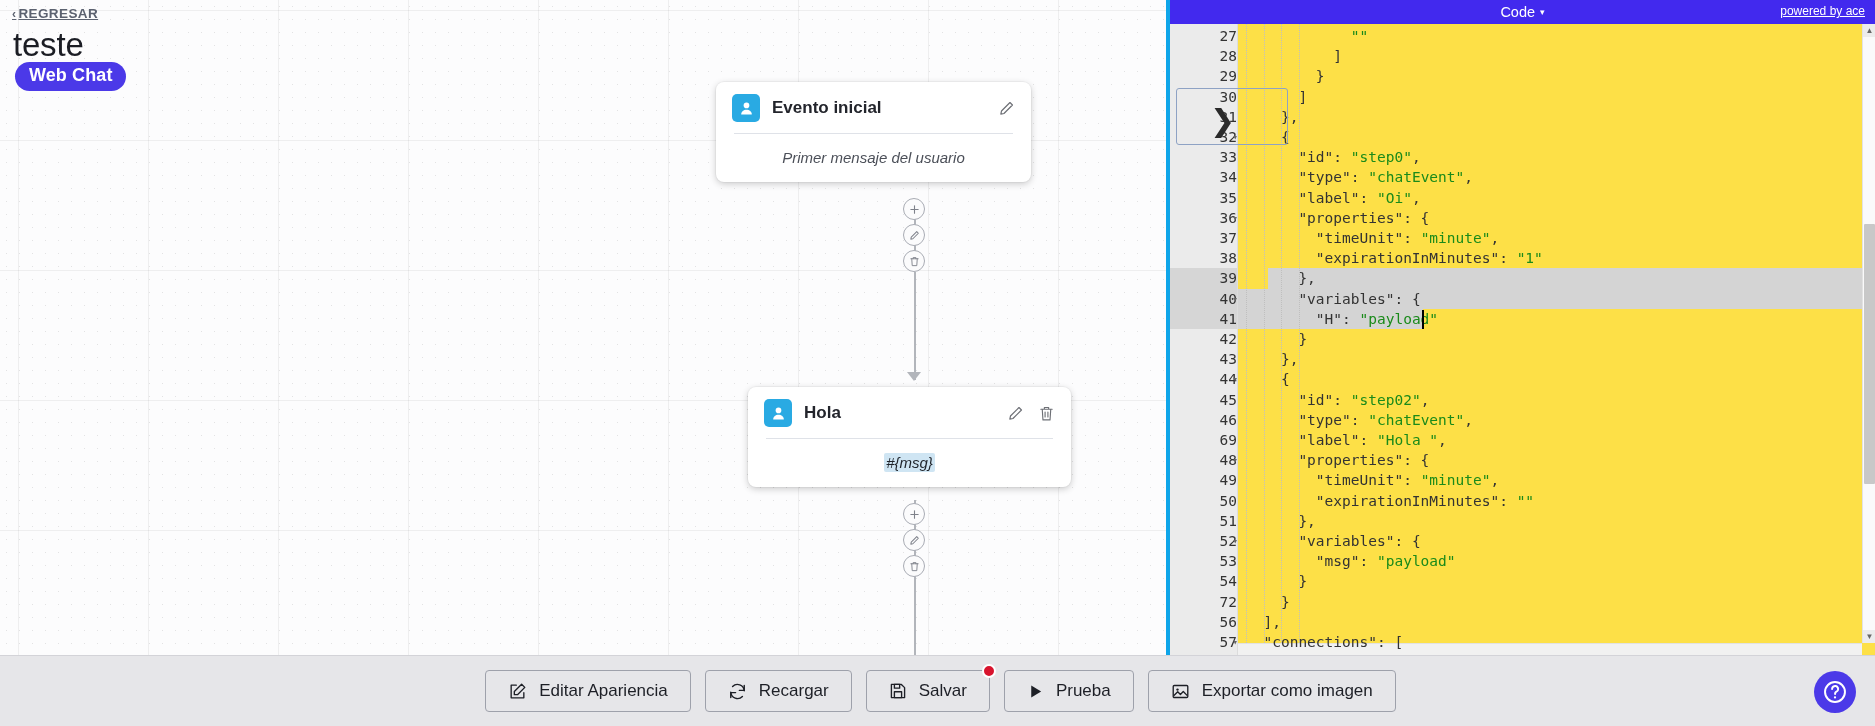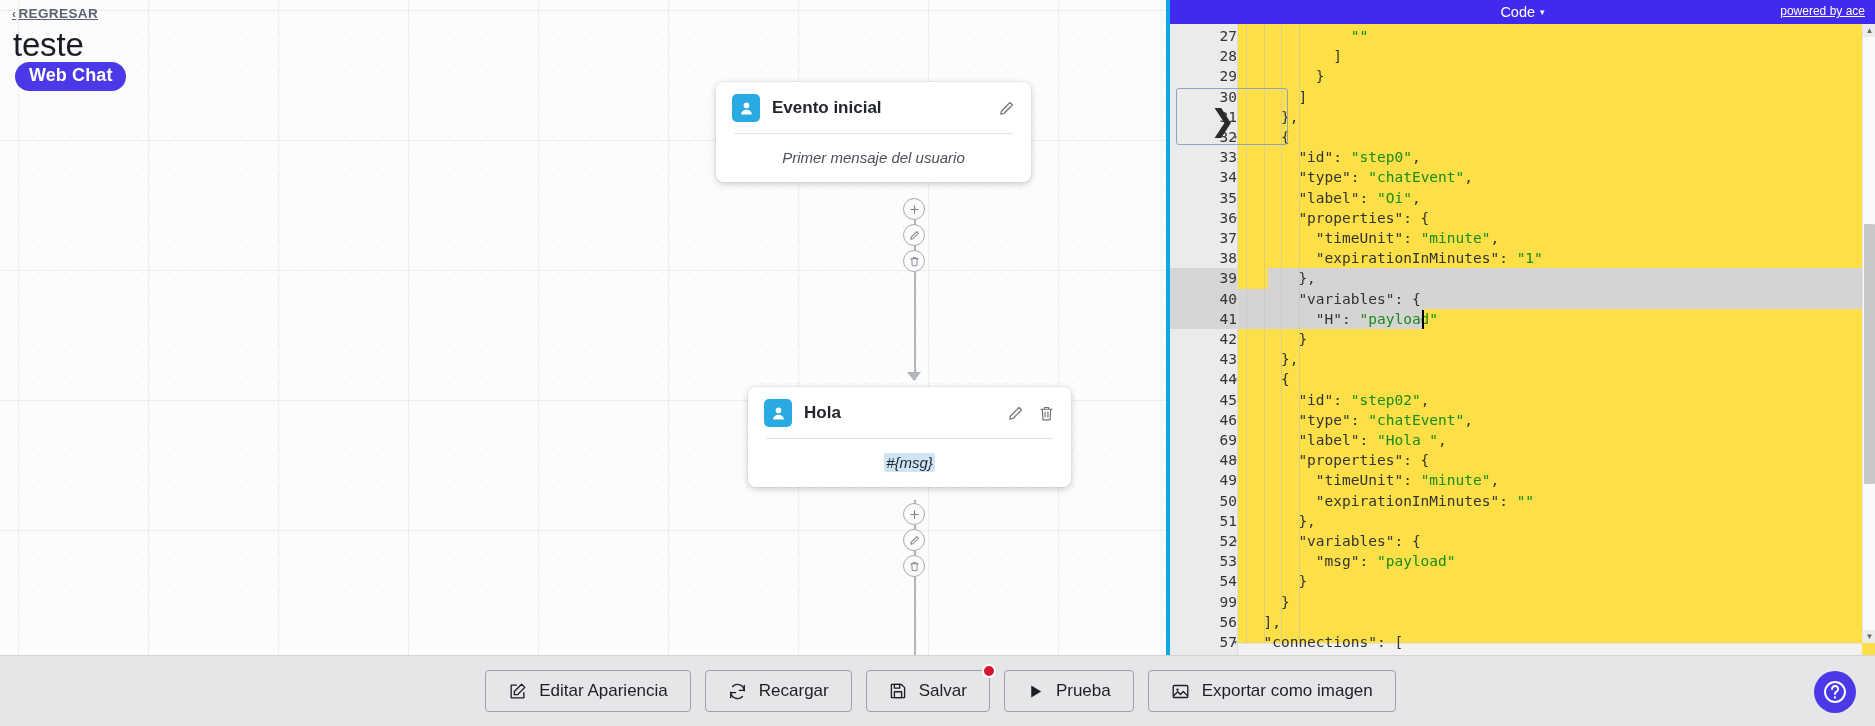--- a/index.html
+++ b/index.html
@@ -379,21 +379,21 @@
         <div class="gl">45</div>
         <div class="gl">46</div>
         <div class="gl">69</div>
         <div class="gl">48<span class="fold">▾</span></div>
         <div class="gl">49</div>
         <div class="gl">50</div>
         <div class="gl">51</div>
         <div class="gl">52<span class="fold">▾</span></div>
         <div class="gl">53</div>
         <div class="gl">54</div>
-        <div class="gl">99</div>
+        <div class="gl">72</div>
         <div class="gl">56</div>
         <div class="gl">57<span class="fold">▾</span></div>
         <div class="gl">58<span class="fold">▾</span></div>
       </div>
     <div id="code-lines"><div class="rowsel" style="left: 0px; width: 185px; top: 284.8px; height: 20.2px; z-index: 0;"></div><div class="rowsel" style="left: 0px; width: 690px; top: 264.6px; height: 20.2px; z-index: 0;"></div><div class="rowsel" style="left: 30px; width: 660px; top: 244.4px; height: 20.2px; z-index: 0;"></div><div class="indent-guide" style="left: 8px;"></div><div class="indent-guide" style="left: 25.5px;"></div><div class="indent-guide" style="left: 43px;"></div><div class="indent-guide" style="left: 60.5px;"></div><div class="cl" style="position: relative; z-index: 1;"><span class="s-punct">            </span><span class="s-str">""</span></div><div class="cl" style="position: relative; z-index: 1;"><span class="s-punct">          ]</span></div><div class="cl" style="position: relative; z-index: 1;"><span class="s-punct">        }</span></div><div class="cl" style="position: relative; z-index: 1;"><span class="s-punct">      ]</span></div><div class="cl" style="position: relative; z-index: 1;"><span class="s-punct">    },</span></div><div class="cl" style="position: relative; z-index: 1;"><span class="s-punct">    {</span></div><div class="cl" style="position: relative; z-index: 1;"><span class="s-punct">      </span><span class="s-key">"id"</span><span class="s-punct">: </span><span class="s-str">"step0"</span><span class="s-punct">,</span></div><div class="cl" style="position: relative; z-index: 1;"><span class="s-punct">      </span><span class="s-key">"type"</span><span class="s-punct">: </span><span class="s-str">"chatEvent"</span><span class="s-punct">,</span></div><div class="cl" style="position: relative; z-index: 1;"><span class="s-punct">      </span><span class="s-key">"label"</span><span class="s-punct">: </span><span class="s-str">"Oi"</span><span class="s-punct">,</span></div><div class="cl" style="position: relative; z-index: 1;"><span class="s-punct">      </span><span class="s-key">"properties"</span><span class="s-punct">: {</span></div><div class="cl" style="position: relative; z-index: 1;"><span class="s-punct">        </span><span class="s-key">"timeUnit"</span><span class="s-punct">: </span><span class="s-str">"minute"</span><span class="s-punct">,</span></div><div class="cl" style="position: relative; z-index: 1;"><span class="s-punct">        </span><span class="s-key">"expirationInMinutes"</span><span class="s-punct">: </span><span class="s-str">"1"</span></div><div class="cl" style="position: relative; z-index: 1;"><span class="s-punct">      },</span></div><div class="cl" style="position: relative; z-index: 1;"><span class="s-punct">      </span><span class="s-key">"variables"</span><span class="s-punct">: {</span></div><div class="cl" style="position: relative; z-index: 1;"><span class="s-punct">        </span><span class="s-key">"H"</span><span class="s-punct">: </span><span class="s-str">"payload"</span></div><div class="cl" style="position: relative; z-index: 1;"><span class="s-punct">      }</span></div><div class="cl" style="position: relative; z-index: 1;"><span class="s-punct">    },</span></div><div class="cl" style="position: relative; z-index: 1;"><span class="s-punct">    {</span></div><div class="cl" style="position: relative; z-index: 1;"><span class="s-punct">      </span><span class="s-key">"id"</span><span class="s-punct">: </span><span class="s-str">"step02"</span><span class="s-punct">,</span></div><div class="cl" style="position: relative; z-index: 1;"><span class="s-punct">      </span><span class="s-key">"type"</span><span class="s-punct">: </span><span class="s-str">"chatEvent"</span><span class="s-punct">,</span></div><div class="cl" style="position: relative; z-index: 1;"><span class="s-punct">      </span><span class="s-key">"label"</span><span class="s-punct">: </span><span class="s-str">"Hola "</span><span class="s-punct">,</span></div><div class="cl" style="position: relative; z-index: 1;"><span class="s-punct">      </span><span class="s-key">"properties"</span><span class="s-punct">: {</span></div><div class="cl" style="position: relative; z-index: 1;"><span class="s-punct">        </span><span class="s-key">"timeUnit"</span><span class="s-punct">: </span><span class="s-str">"minute"</span><span class="s-punct">,</span></div><div class="cl" style="position: relative; z-index: 1;"><span class="s-punct">        </span><span class="s-key">"expirationInMinutes"</span><span class="s-punct">: </span><span class="s-str">""</span></div><div class="cl" style="position: relative; z-index: 1;"><span class="s-punct">      },</span></div><div class="cl" style="position: relative; z-index: 1;"><span class="s-punct">      </span><span class="s-key">"variables"</span><span class="s-punct">: {</span></div><div class="cl" style="position: relative; z-index: 1;"><span class="s-punct">        </span><span class="s-key">"msg"</span><span class="s-punct">: </span><span class="s-str">"payload"</span></div><div class="cl" style="position: relative; z-index: 1;"><span class="s-punct">      }</span></div><div class="cl" style="position: relative; z-index: 1;"><span class="s-punct">    }</span></div><div class="cl" style="position: relative; z-index: 1;"><span class="s-punct">  ],</span></div><div class="cl" style="position: relative; z-index: 1;"><span class="s-punct">  </span><span class="s-key">"connections"</span><span class="s-punct">: [</span></div><div class="cl" style="position: relative; z-index: 1;"><span class="s-punct">    {</span></div><div class="caret-line" style="left: 184px; top: 285.8px; z-index: 2;"></div></div>
   </div>
 
   <div id="fold-overlay"></div>
   <div id="fold-chevron">❯</div>
 

